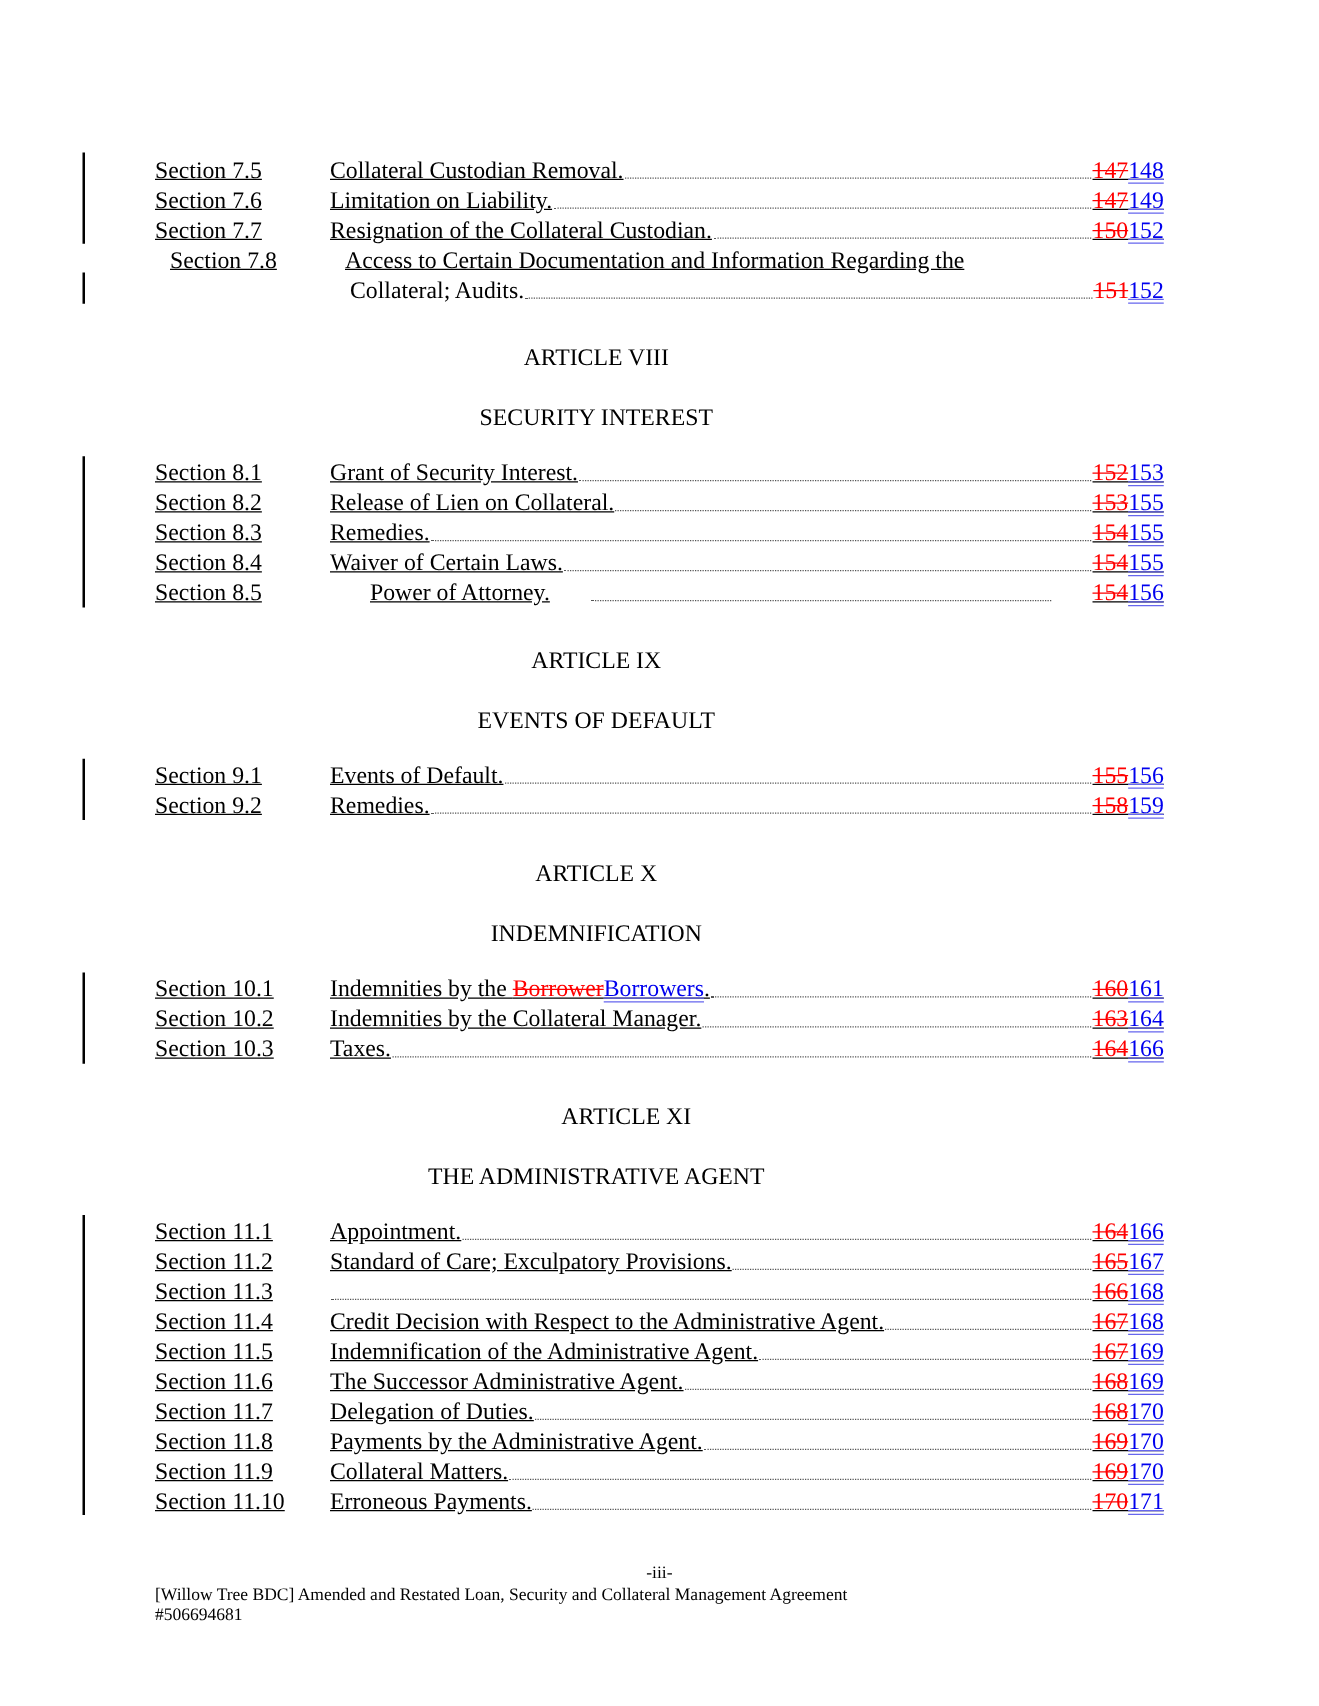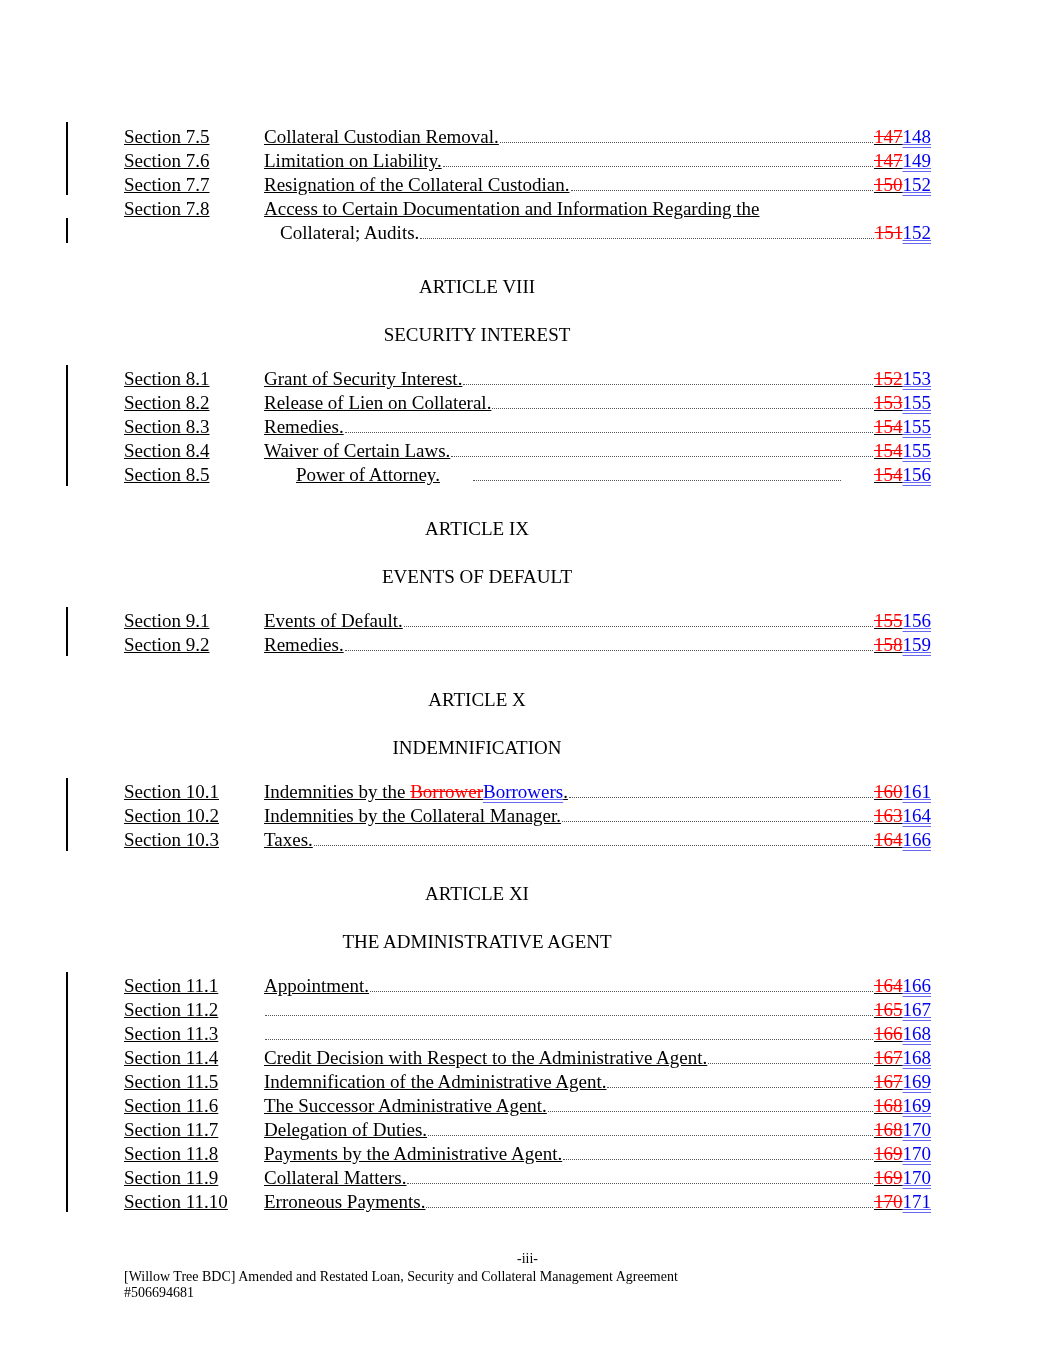--- a/index.html
+++ b/index.html
@@ -48,21 +48,21 @@
   <span class="title">Limitation on Liability.</span>
   <span class="leader"></span>
   <span class="nums"><span class="old">147</span><span class="new">149</span></span>
 </div>
 <div class="row" style="top:173px;">
   <span class="sec">Section 7.7</span>
   <span class="title">Resignation of the Collateral Custodian.</span>
   <span class="leader"></span>
   <span class="nums"><span class="old">150</span><span class="new">152</span></span>
 </div>
-<div class="row" style="top:197px;">
+<div class="row" style="top:197px;margin-left:12px;">
   <span class="sec">Section 7.8</span>
   <span class="title">Access to Certain Documentation and Information Regarding the</span>
 </div>
 <div class="cont2" style="top:221px;">
   <span class="title">Collateral; Audits.</span>
   <span class="leader"></span>
   <span class="nums"><span class="old">151</span><span class="new">152</span></span>
 </div>
 
 <div class="heading" style="top:275px;">ARTICLE VIII</div>
@@ -130,31 +130,32 @@
   <span class="leader"></span>
   <span class="nums"><span class="old">163</span><span class="new">164</span></span>
 </div>
 <div class="row" style="top:828px;">
   <span class="sec">Section 10.3</span>
   <span class="title">Taxes.</span>
   <span class="leader"></span>
   <span class="nums"><span class="old">164</span><span class="new">166</span></span>
 </div>
 
-<div class="heading" style="top:882px;">ARTICLE XI</div>
+<div class="heading" style="top:882px;padding-left:24px;">ARTICLE XI</div>
 <div class="heading" style="top:930px;">THE ADMINISTRATIVE AGENT</div>
 
 <div class="row" style="top:974px;">
   <span class="sec">Section 11.1</span>
   <span class="title">Appointment.</span>
   <span class="leader"></span>
   <span class="nums"><span class="old">164</span><span class="new">166</span></span>
 </div>
 <div class="row" style="top:998px;">
   <span class="sec">Section 11.2</span>
+  <span class="title">Standard of Care; Exculpatory Provisions.</span>
   <span class="leader"></span>
   <span class="nums"><span class="old">165</span><span class="new">167</span></span>
 </div>
 <div class="row" style="top:1022px;">
   <span class="sec">Section 11.3</span>
   <span class="leader"></span>
   <span class="nums"><span class="old">166</span><span class="new">168</span></span>
 </div>
 <div class="row" style="top:1046px;">
   <span class="sec">Section 11.4</span>

